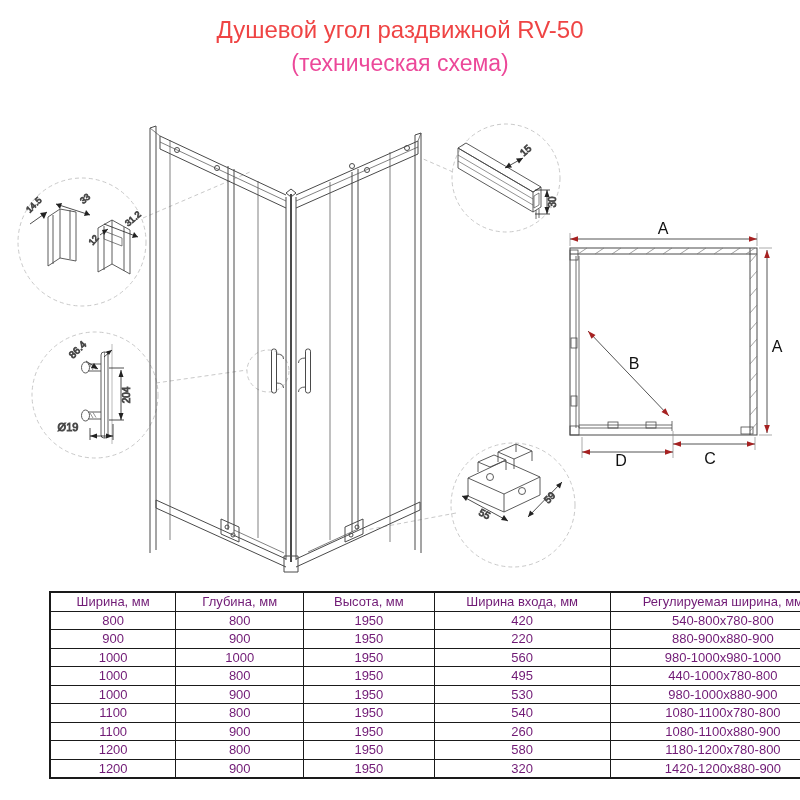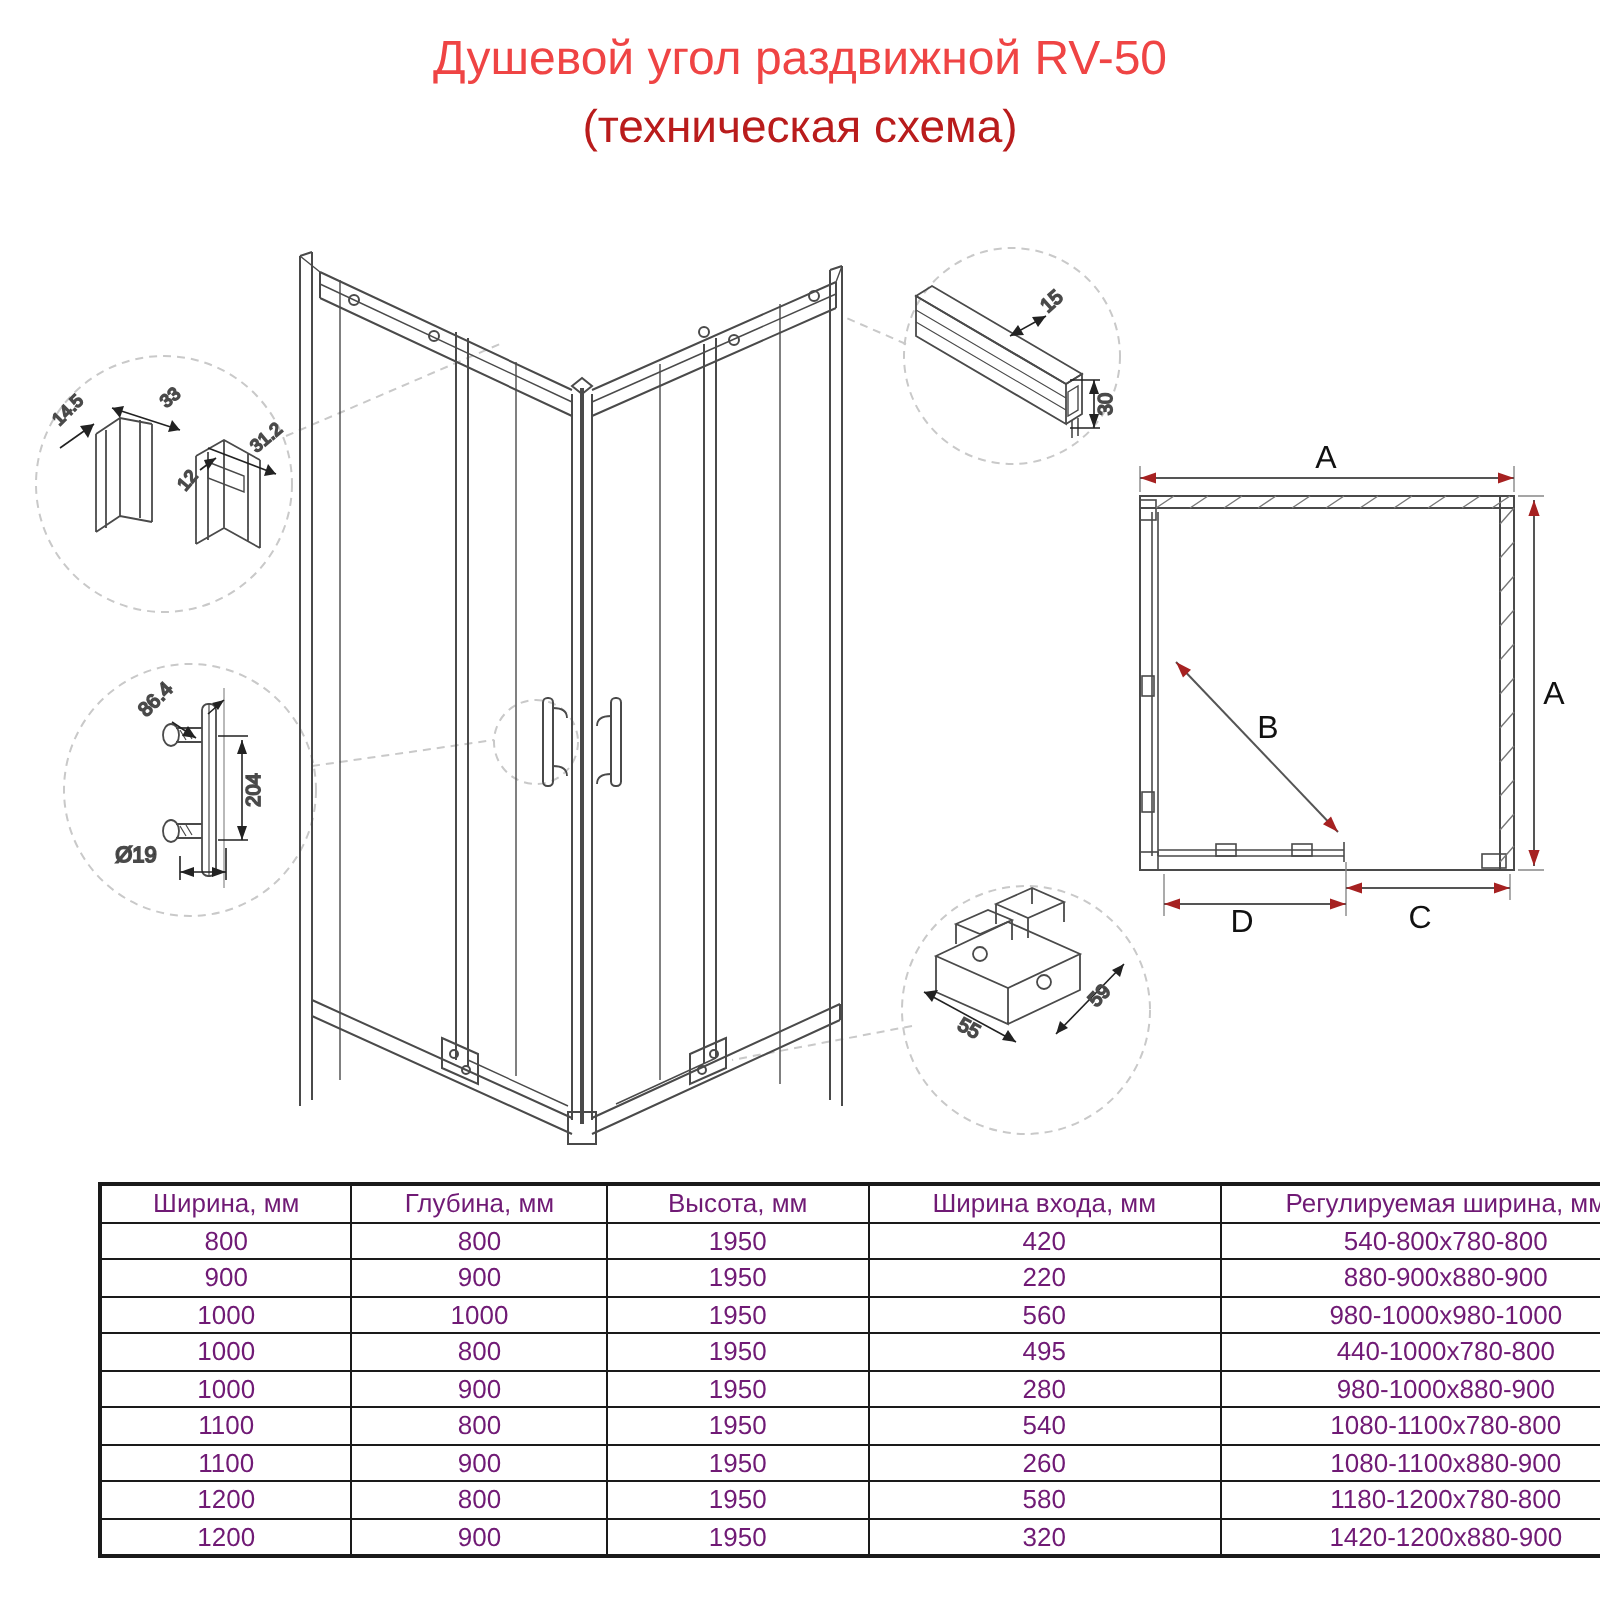--- a/index.html
+++ b/index.html
@@ -1,21 +1,21 @@
 <!DOCTYPE html>
 <html><head>
 <meta charset="utf-8">
 <style>
   html,body{margin:0;padding:0;background:#fff;}
   .page{position:relative;width:800px;height:800px;background:#ffffff;overflow:hidden;
         font-family:"Liberation Sans", sans-serif;color:#1a1a1a;}
   .title{position:absolute;top:14px;left:0;width:800px;text-align:center;
          font-size:24px;line-height:32px;font-weight:400;color:#ef4444;}
   .subtitle{position:absolute;top:48px;left:0;width:800px;text-align:center;
-         font-size:23px;line-height:30px;font-weight:400;color:#b91c1c;}
+         font-size:23px;line-height:30px;font-weight:400;color:#ec4899;}
   svg.drawing{position:absolute;left:0;top:0;}
   table.spec{position:absolute;left:49px;top:591px;width:788px;border-collapse:collapse;
          font-size:13px;color:#701a75;table-layout:fixed;}
   table.spec th, table.spec td{border:1px solid #1a1a1a;text-align:center;
          padding:0 2px;height:17.5px;font-weight:400;white-space:nowrap;overflow:hidden;}
   table.spec{border:2px solid #1a1a1a;}
   .c0{width:112px}.c1{width:114px}.c2{width:116px}.c3{width:157px}.c4{width:201px}
   text.dim{font-family:"Liberation Sans",sans-serif;fill:#222;}
   text.plab{font-family:"Liberation Sans",sans-serif;fill:#111;font-size:16px;}
 </style>
@@ -296,21 +296,21 @@
           <td>1000</td>
           <td>800</td>
           <td>1950</td>
           <td>495</td>
           <td>440-1000x780-800</td>
         </tr>
         <tr>
           <td>1000</td>
           <td>900</td>
           <td>1950</td>
-          <td>280</td>
+          <td>530</td>
           <td>980-1000x880-900</td>
         </tr>
         <tr>
           <td>1100</td>
           <td>800</td>
           <td>1950</td>
           <td>540</td>
           <td>1080-1100x780-800</td>
         </tr>
         <tr>

